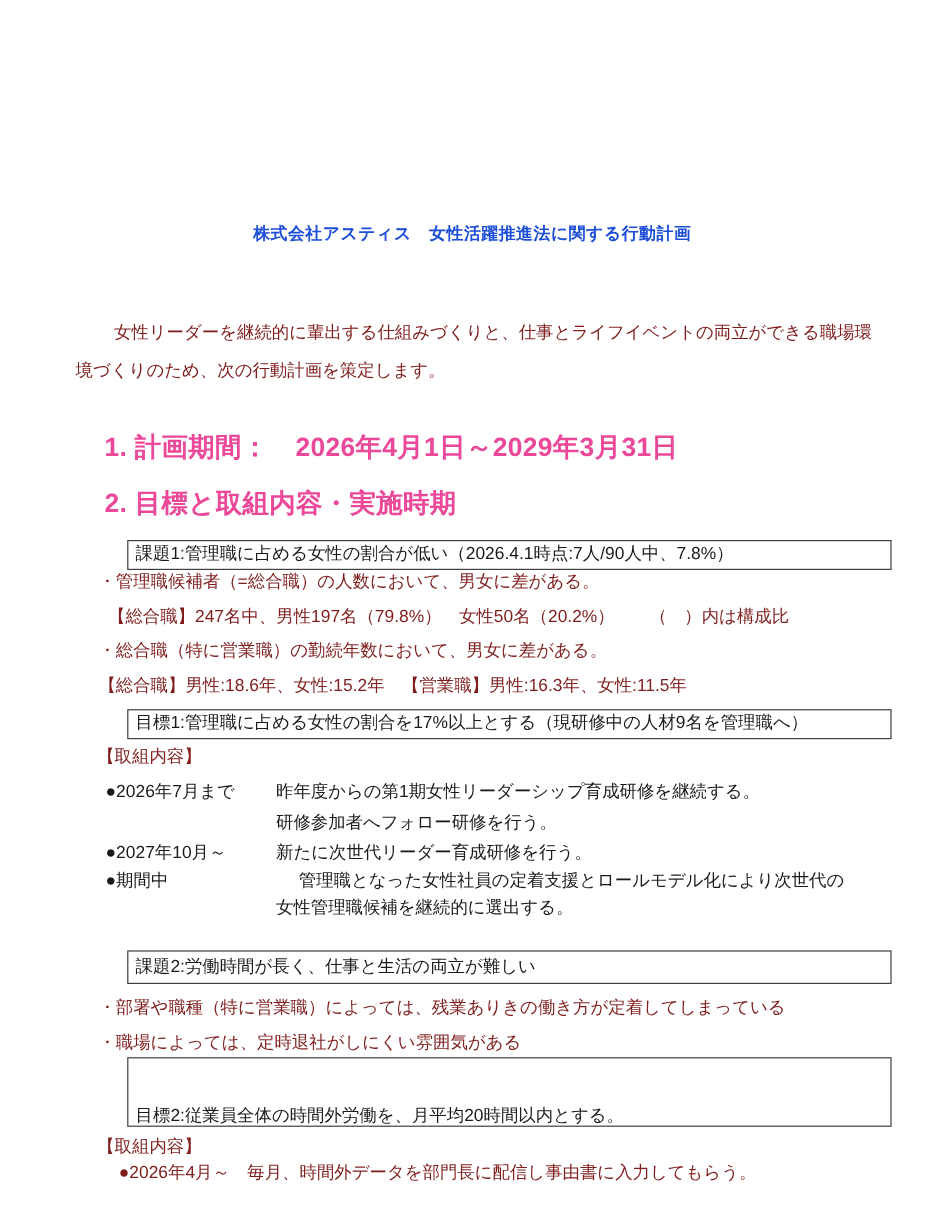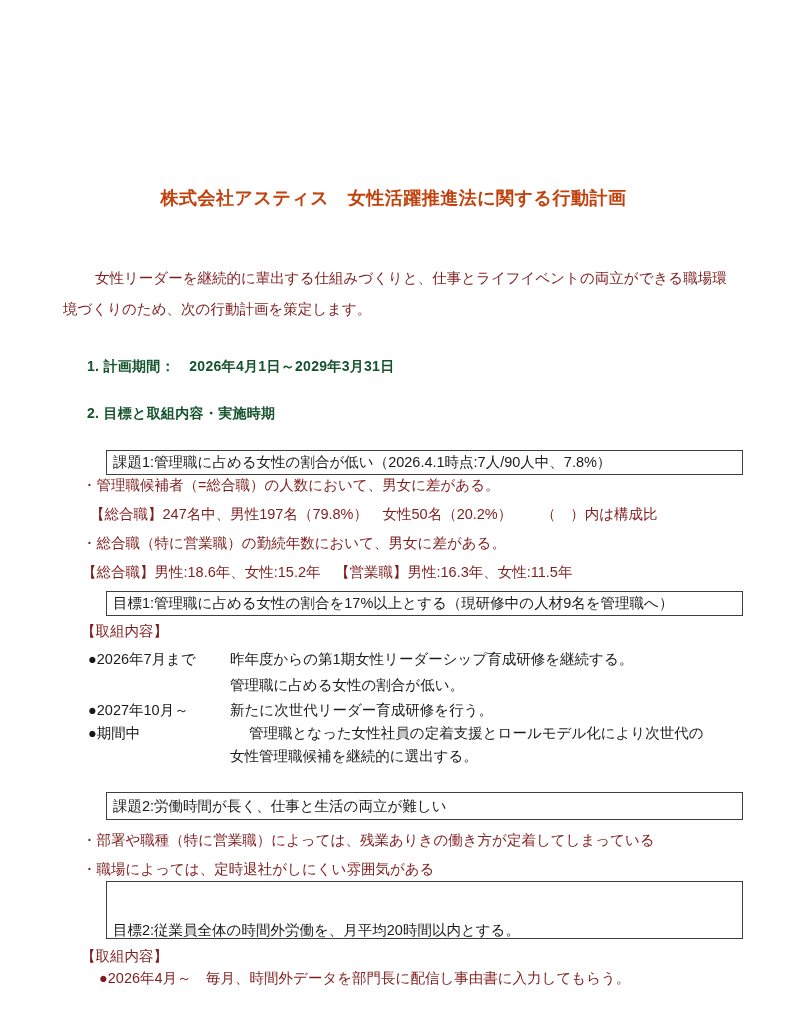--- a/index.html
+++ b/index.html
@@ -19,31 +19,31 @@
   .abs { position: absolute; }
   .line {
     white-space: pre;
     font-size: 14.5px;
     line-height: 17px;
     color: #7f1d1d;
   }
   .doc-title {
     left: 0; right: 0; top: 186px;
     text-align: center;
-    font-size: 18px;
+    font-size: 14px;
     font-weight: bold;
     letter-spacing: 0.5px;
-    color: #c2410c;
+    color: #1d4ed8;
   }
   .section-heading {
     left: 87px;
-    font-size: 14px;
+    font-size: 22px;
     font-weight: bold;
     white-space: pre;
-    color: #14532d;
+    color: #ec4899;
     letter-spacing: 0.3px;
   }
   .boxed {
     left: 66px;
     width: 629px;
     border: 1px solid #3f3f3f;
     background: #ffffff;
     padding-left: 6px;
     font-size: 14.5px;
     white-space: pre;
@@ -98,21 +98,21 @@
 
   <div class="abs boxed box-single" style="top:591px;">目標1:管理職に占める女性の割合を17%以上とする（現研修中の人材9名を管理職へ）</div>
 
   <div class="abs line" style="top:623px; left:81px;">【取組内容】</div>
 
   <div>
     <span class="action-period" style="top:650px;">●2026年7月まで</span>
     <span class="action-text" style="top:650px;">昨年度からの第1期女性リーダーシップ育成研修を継続する。</span>
   </div>
   <div>
-    <span class="action-text" style="top:676px;">管理職に占める女性の割合が低い。</span>
+    <span class="action-text" style="top:676px;">研修参加者へフォロー研修を行う。</span>
   </div>
   <div>
     <span class="action-period" style="top:701px;">●2027年10月～</span>
     <span class="action-text" style="top:701px;">新たに次世代リーダー育成研修を行う。</span>
   </div>
   <div>
     <span class="action-period" style="top:724px;">●期間中</span>
     <span class="action-text" style="top:724px;margin-left:19px;">管理職となった女性社員の定着支援とロールモデル化により次世代の</span>
   </div>
   <div>

